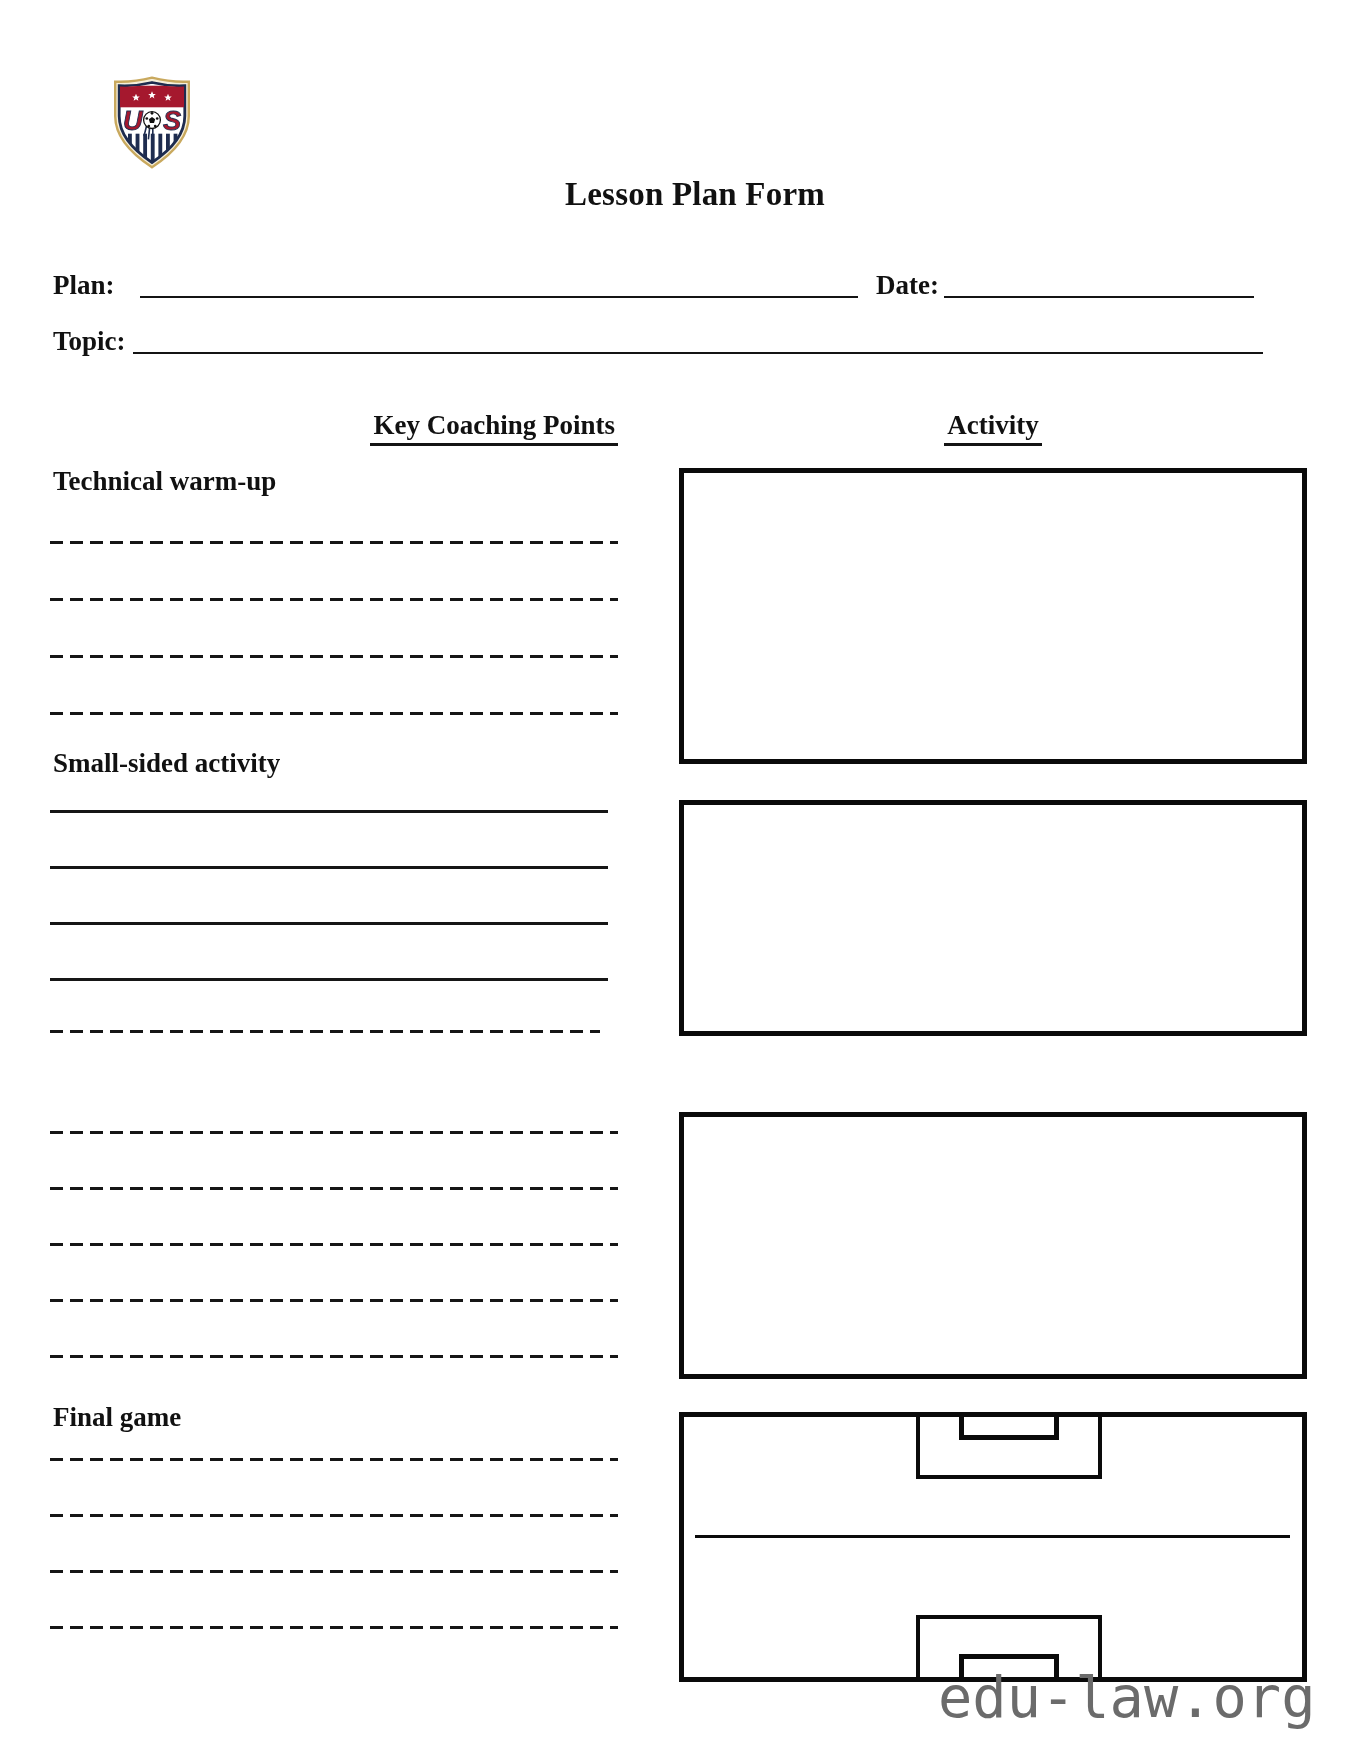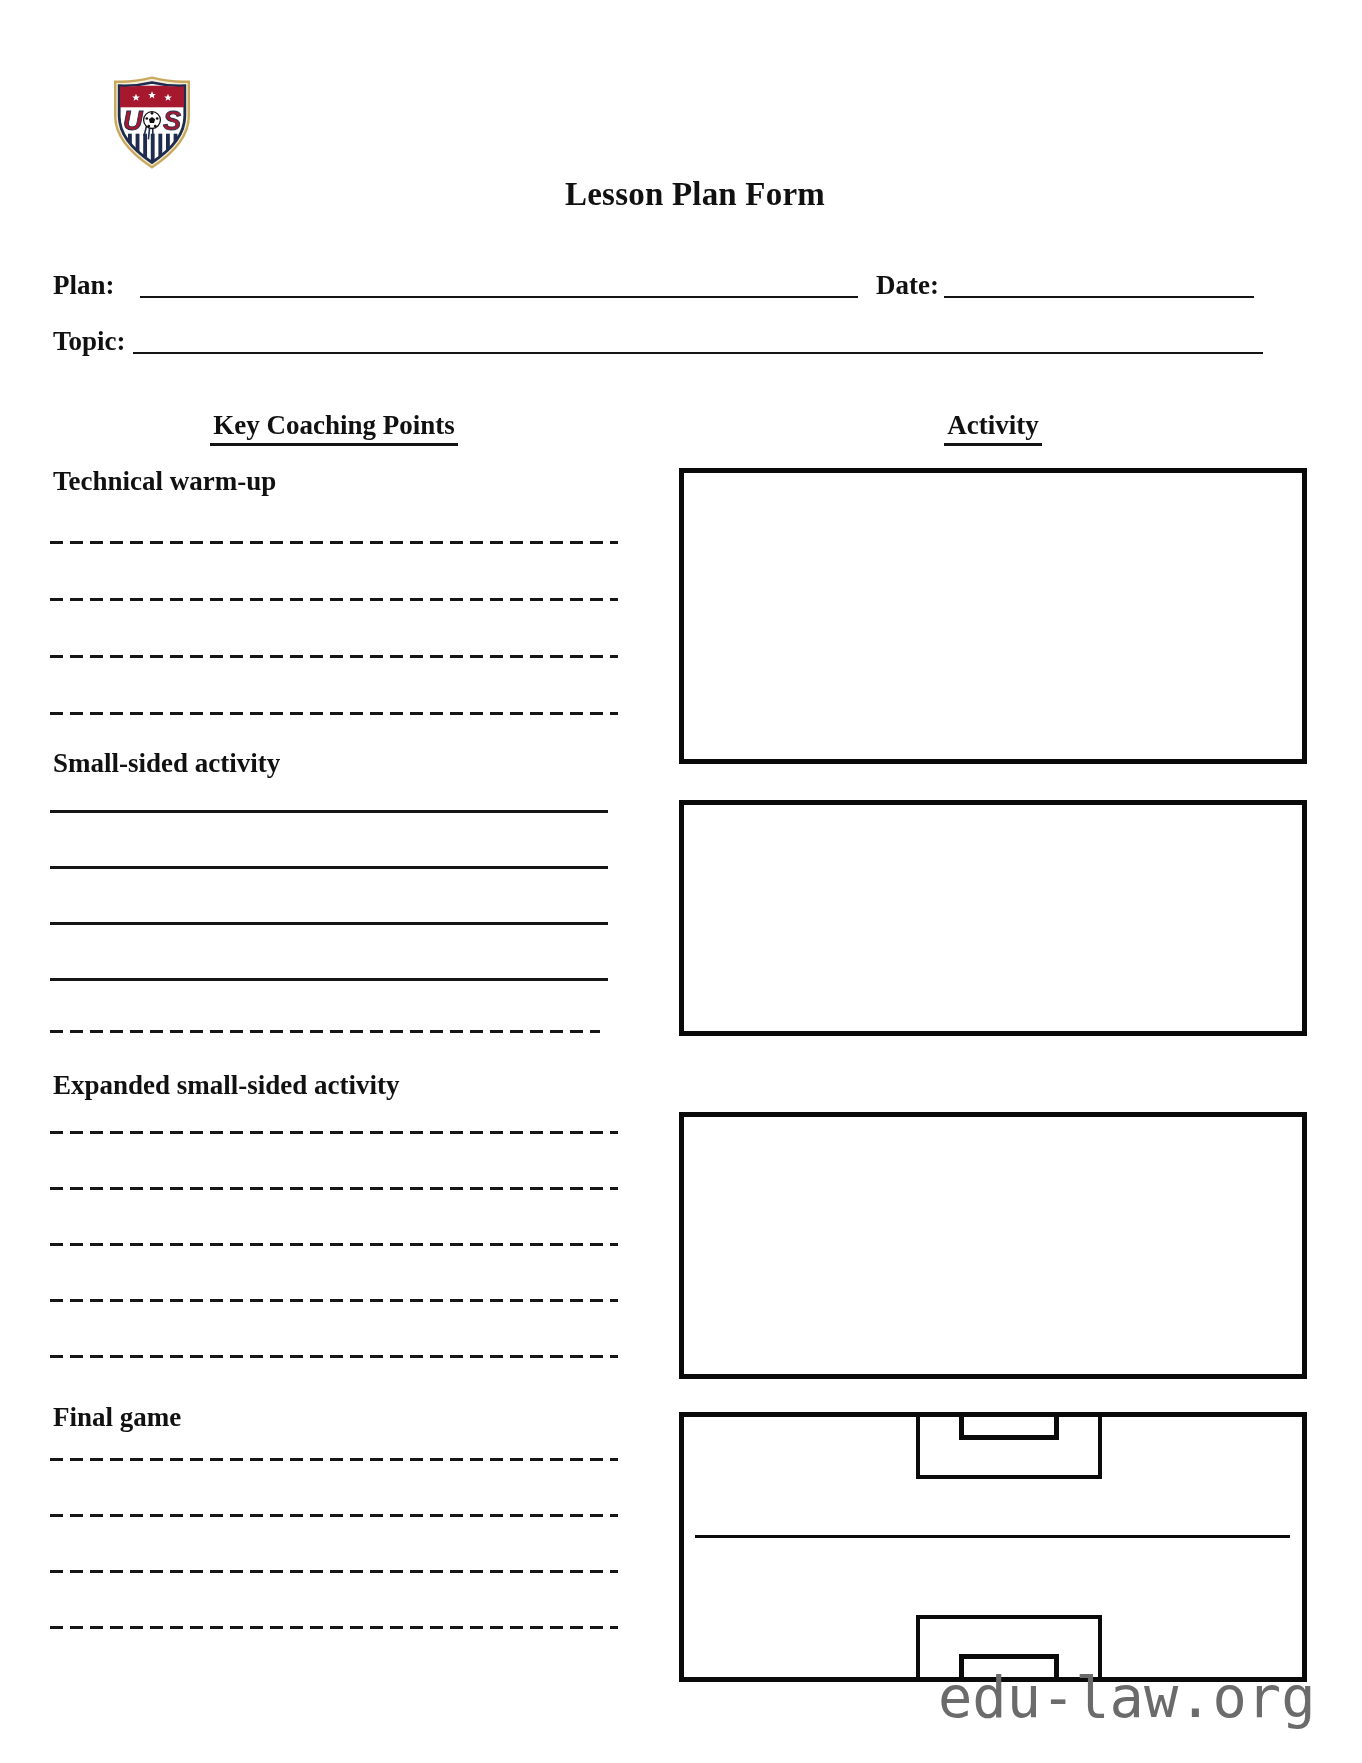--- a/index.html
+++ b/index.html
@@ -105,30 +105,29 @@
   <div class="abs page-title">Lesson Plan Form</div>
 
   <div class="abs field-label" style="left:53px;top:270px;">Plan:</div>
   <div class="abs fill-rule" style="left:140px;top:296px;width:718px;"></div>
   <div class="abs field-label" style="left:876px;top:270px;">Date:</div>
   <div class="abs fill-rule" style="left:944px;top:296px;width:310px;"></div>
 
   <div class="abs field-label" style="left:53px;top:326px;">Topic:</div>
   <div class="abs fill-rule" style="left:133px;top:352px;width:1130px;"></div>
 
-  <div class="abs col-header" style="left:50px;top:410px;width:568px;">
+  <div class="abs col-header" style="left:50px;top:410px;width:568px;text-align:right;">
     <span>Key Coaching Points</span>
   </div>
   <div class="abs col-header" style="left:679px;top:410px;width:628px;">
     <span>Activity</span>
   </div>
 
   <div class="abs section-heading" style="left:53px;top:466px;">Technical warm-up</div>
   <div class="abs section-heading" style="left:53px;top:748px;">Small-sided activity</div>
-  <div class="abs section-heading" style="left:53px;top:1070px;">Expanded small-sided activity</div>
   <div class="abs section-heading" style="left:53px;top:1402px;">Final game</div>
 
   <div class="abs" id="lines-layer" style="left:50px;top:0;width:600px;height:1763px;">
       <div class="rule dashed" style="top: 541px; left: 0px; width: 568px;"></div>
       <div class="rule dashed" style="top: 598px; left: 0px; width: 568px;"></div>
       <div class="rule dashed" style="top: 655px; left: 0px; width: 568px;"></div>
       <div class="rule dashed" style="top: 712px; left: 0px; width: 568px;"></div>
       <div class="rule solid" style="top: 810px; left: 0px; width: 558px;"></div>
       <div class="rule solid" style="top: 866px; left: 0px; width: 558px;"></div>
       <div class="rule solid" style="top: 922px; left: 0px; width: 558px;"></div>

